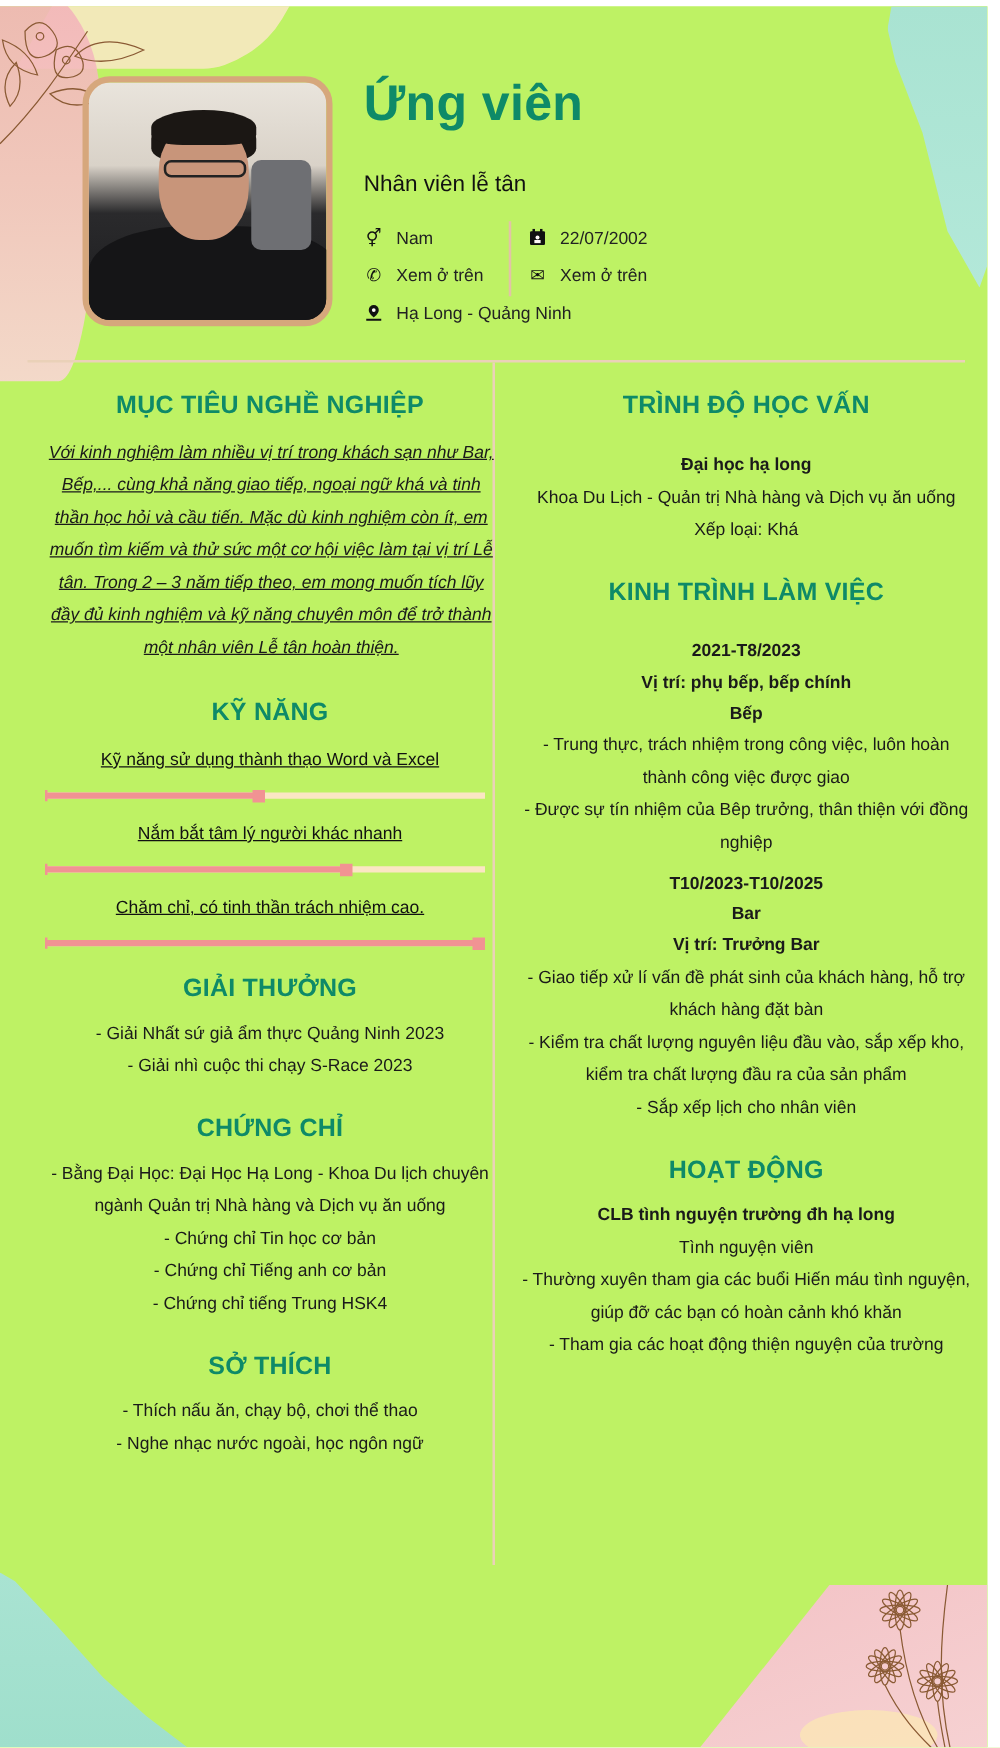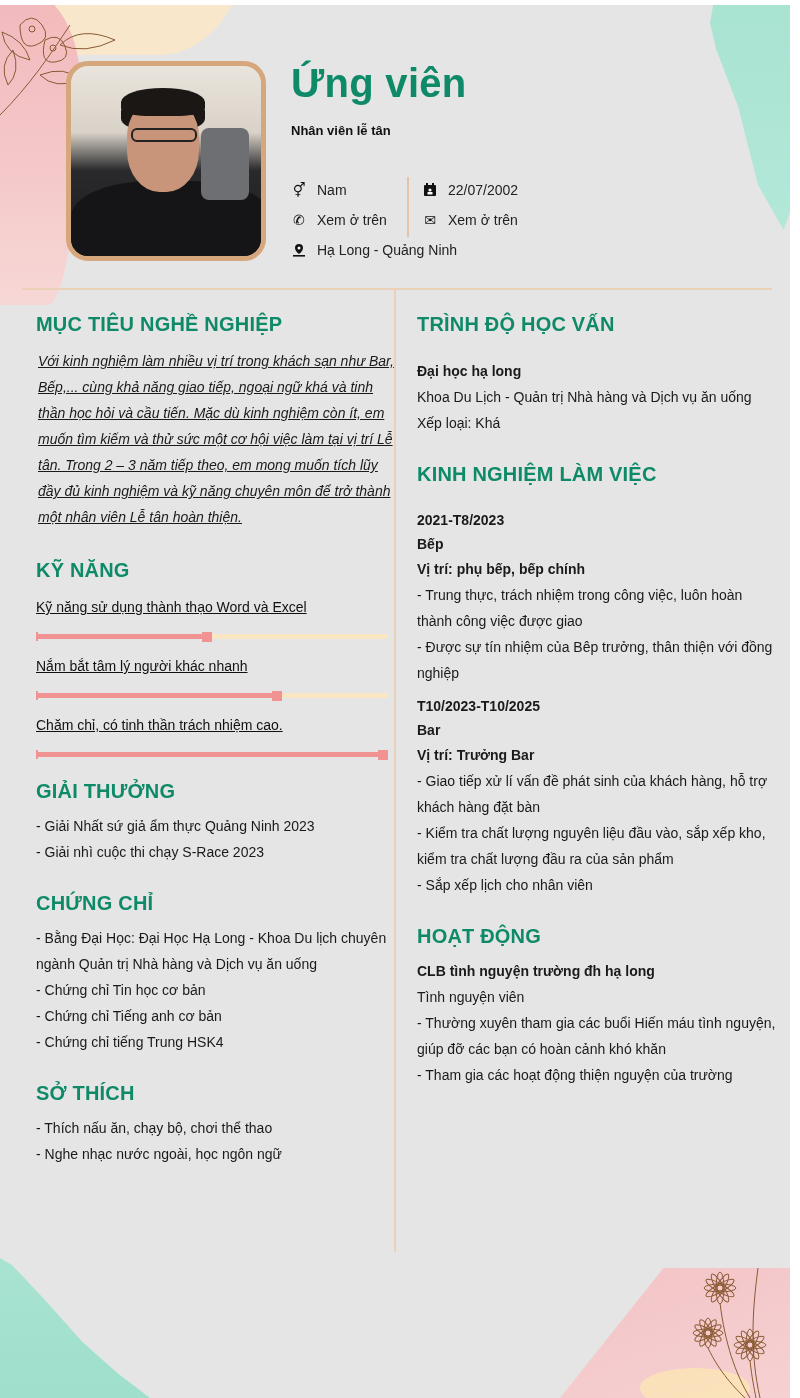--- a/index.html
+++ b/index.html
@@ -1,20 +1,20 @@
 <!DOCTYPE html>
 <html><head>
 <meta charset="utf-8">
 <style>
   * { box-sizing: border-box; margin: 0; padding: 0; }
   html, body { width: 800px; height: 1398px; background: #fff; overflow: hidden; }
   body { font-family: "Liberation Sans", "DejaVu Sans", sans-serif; color: #111; }
   .page {
     position: relative; width: 790px; height: 1393px; margin: 5px 0 0 0;
-    background: #e5e5e5; overflow: hidden;
+    background: #bef264; overflow: hidden; text-align: center;
   }
   
   .blob { position: absolute; pointer-events: none; }
   .blob-pink-tl {
     left: -30px; top: -20px; width: 110px; height: 320px;
     background: linear-gradient(180deg,#f2b3b8 0%,#f6c4c6 55%,#f9d6d4 100%);
     border-radius: 0 60% 30% 0 / 0 30% 70% 0; opacity: .9;
   }
   .blob-yellow-tl {
     left: 30px; top: -10px; width: 190px; height: 60px;
@@ -66,21 +66,21 @@
   }
   .photo-frame .body {
     position: absolute; left: 0; top: 115px; width: 200px; height: 90px;
     background: #151517; border-radius: 40% 40% 0 0;
   }
   .name-title {
     position: absolute; left: 291px; top: 56px; font-size: 40px; font-weight: 700;
     color: #0e8a68; letter-spacing: 0.3px;
   }
   .job-title {
-    position: absolute; left: 291px; top: 118px; font-size: 13px; font-weight: 700; color: #111;
+    position: absolute; left: 291px; top: 132px; font-size: 18px; font-weight: 400; color: #111;
   }
   .info { position: absolute; font-size: 14px; color: #222; display: flex; align-items: center; gap: 10px; }
   .info .ic { width: 16px; height: 16px; display: inline-flex; align-items: center; justify-content: center; font-size: 14px; color: #111; }
   .info-divider { position: absolute; left: 407px; top: 172px; width: 2px; height: 60px; background: #e2c3a6; }
   .h-divider { position: absolute; left: 22px; top: 283px; width: 750px; height: 2px; background: #ead1b8; }
   .v-divider { position: absolute; left: 394px; top: 285px; width: 2px; height: 962px; background: #ead1b8; }
 
   
   .col { position: absolute; }
   .col-left { left: 36px; top: 305px; width: 360px; }
@@ -276,25 +276,25 @@
     <section>
       <div class="sec-title">TRÌNH ĐỘ HỌC VẤN</div>
       <div style="margin-top:20px">
         <div class="p bold">Đại học hạ long</div>
         <div class="p">Khoa Du Lịch - Quản trị Nhà hàng và Dịch vụ ăn uống</div>
         <div class="p">Xếp loại: Khá</div>
       </div>
     </section>
 
     <section style="margin-top:24px">
-      <div class="sec-title">KINH NGHIỆM LÀM VIỆC</div>
+      <div class="sec-title">KINH TRÌNH LÀM VIỆC</div>
       <div style="margin-top:20px">
         <div class="p bold" style="line-height:24px">2021-T8/2023</div>
+        <div class="p bold" style="line-height:26px">Vị trí: phụ bếp, bếp chính</div>
         <div class="p bold" style="line-height:24px">Bếp</div>
-        <div class="p bold" style="line-height:26px">Vị trí: phụ bếp, bếp chính</div>
         <div class="p">- Trung thực, trách nhiệm trong công việc, luôn hoàn thành công việc được giao</div>
         <div class="p">- Được sự tín nhiệm của Bêp trưởng, thân thiện với đồng nghiệp</div>
       </div>
       <div style="margin-top:8px">
         <div class="p bold" style="line-height:24px">T10/2023-T10/2025</div>
         <div class="p bold" style="line-height:24px">Bar</div>
         <div class="p bold" style="line-height:26px">Vị trí: Trưởng Bar</div>
         <div class="p">- Giao tiếp xử lí vấn đề phát sinh của khách hàng, hỗ trợ khách hàng đặt bàn</div>
         <div class="p">- Kiểm tra chất lượng nguyên liệu đầu vào, sắp xếp kho, kiểm tra chất lượng đầu ra của sản phẩm</div>
         <div class="p">- Sắp xếp lịch cho nhân viên</div>

